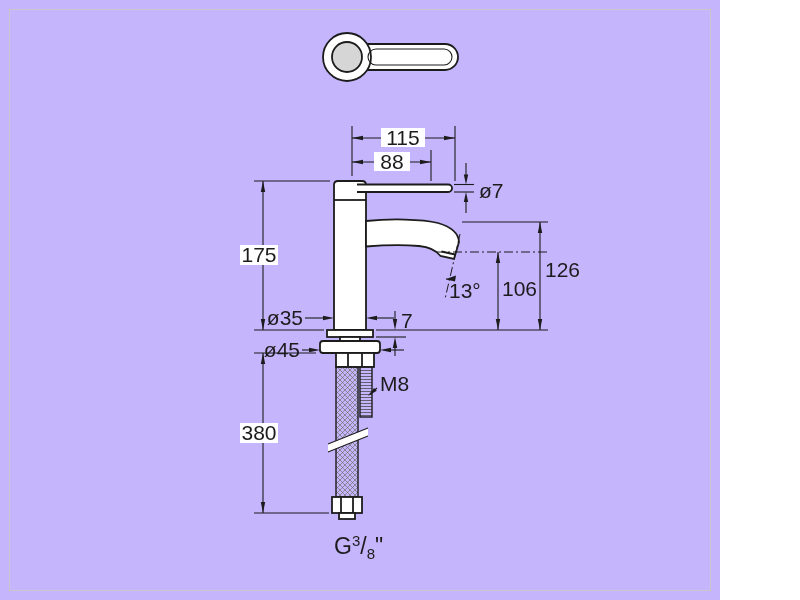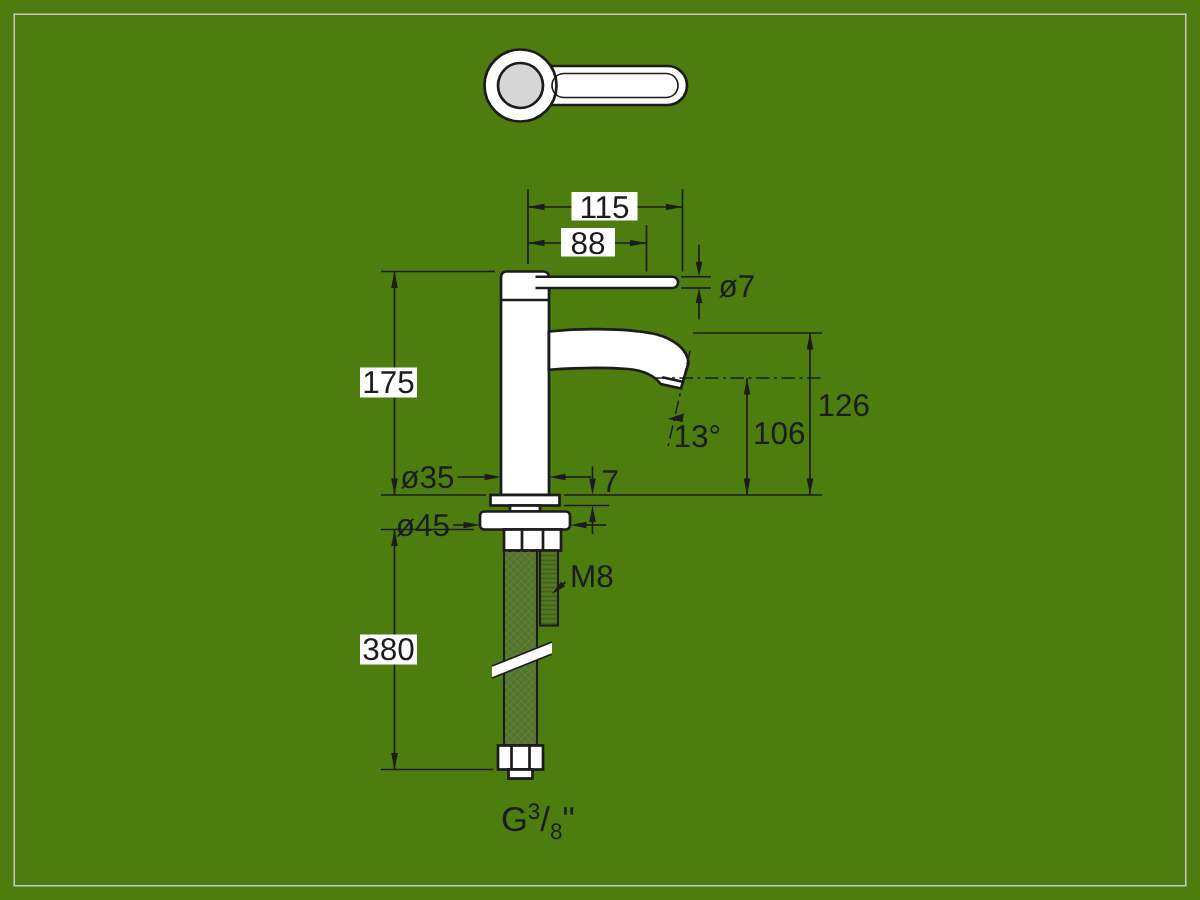--- a/index.html
+++ b/index.html
@@ -1,16 +1,16 @@
 <!DOCTYPE html>
 <html><head>
 <meta charset="utf-8">
 <style>
   html,body{margin:0;padding:0;background:#ffffff;width:800px;height:600px;overflow:hidden;}
-  .stage{position:relative;width:800px;height:600px;background:#4d7c0f;}
+  .stage{position:relative;width:720px;height:600px;background:#c4b5fd;}
   .frame{position:absolute;inset:9px;border:1px solid #c8c8c8;pointer-events:none;}
   svg{position:absolute;top:0;left:0;}
   .ol{fill:#ffffff;stroke:#1c1c1c;stroke-width:1.8;}
   .gray{fill:#d6d6d6;stroke:#1c1c1c;stroke-width:1.8;}
   .ln{stroke:#1c1c1c;stroke-width:1.8;fill:none;}
   .thin{stroke:#1c1c1c;stroke-width:1.1;fill:none;}
   .cl{stroke:#1c1c1c;stroke-width:1;fill:none;stroke-dasharray:9 3 2 3;}
   .arr{fill:#1c1c1c;stroke:none;}
   .bg{fill:#ffffff;stroke:none;}
   .dim{font-family:"Liberation Sans","DejaVu Sans",sans-serif;font-size:21px;fill:#1c1c1c;}

